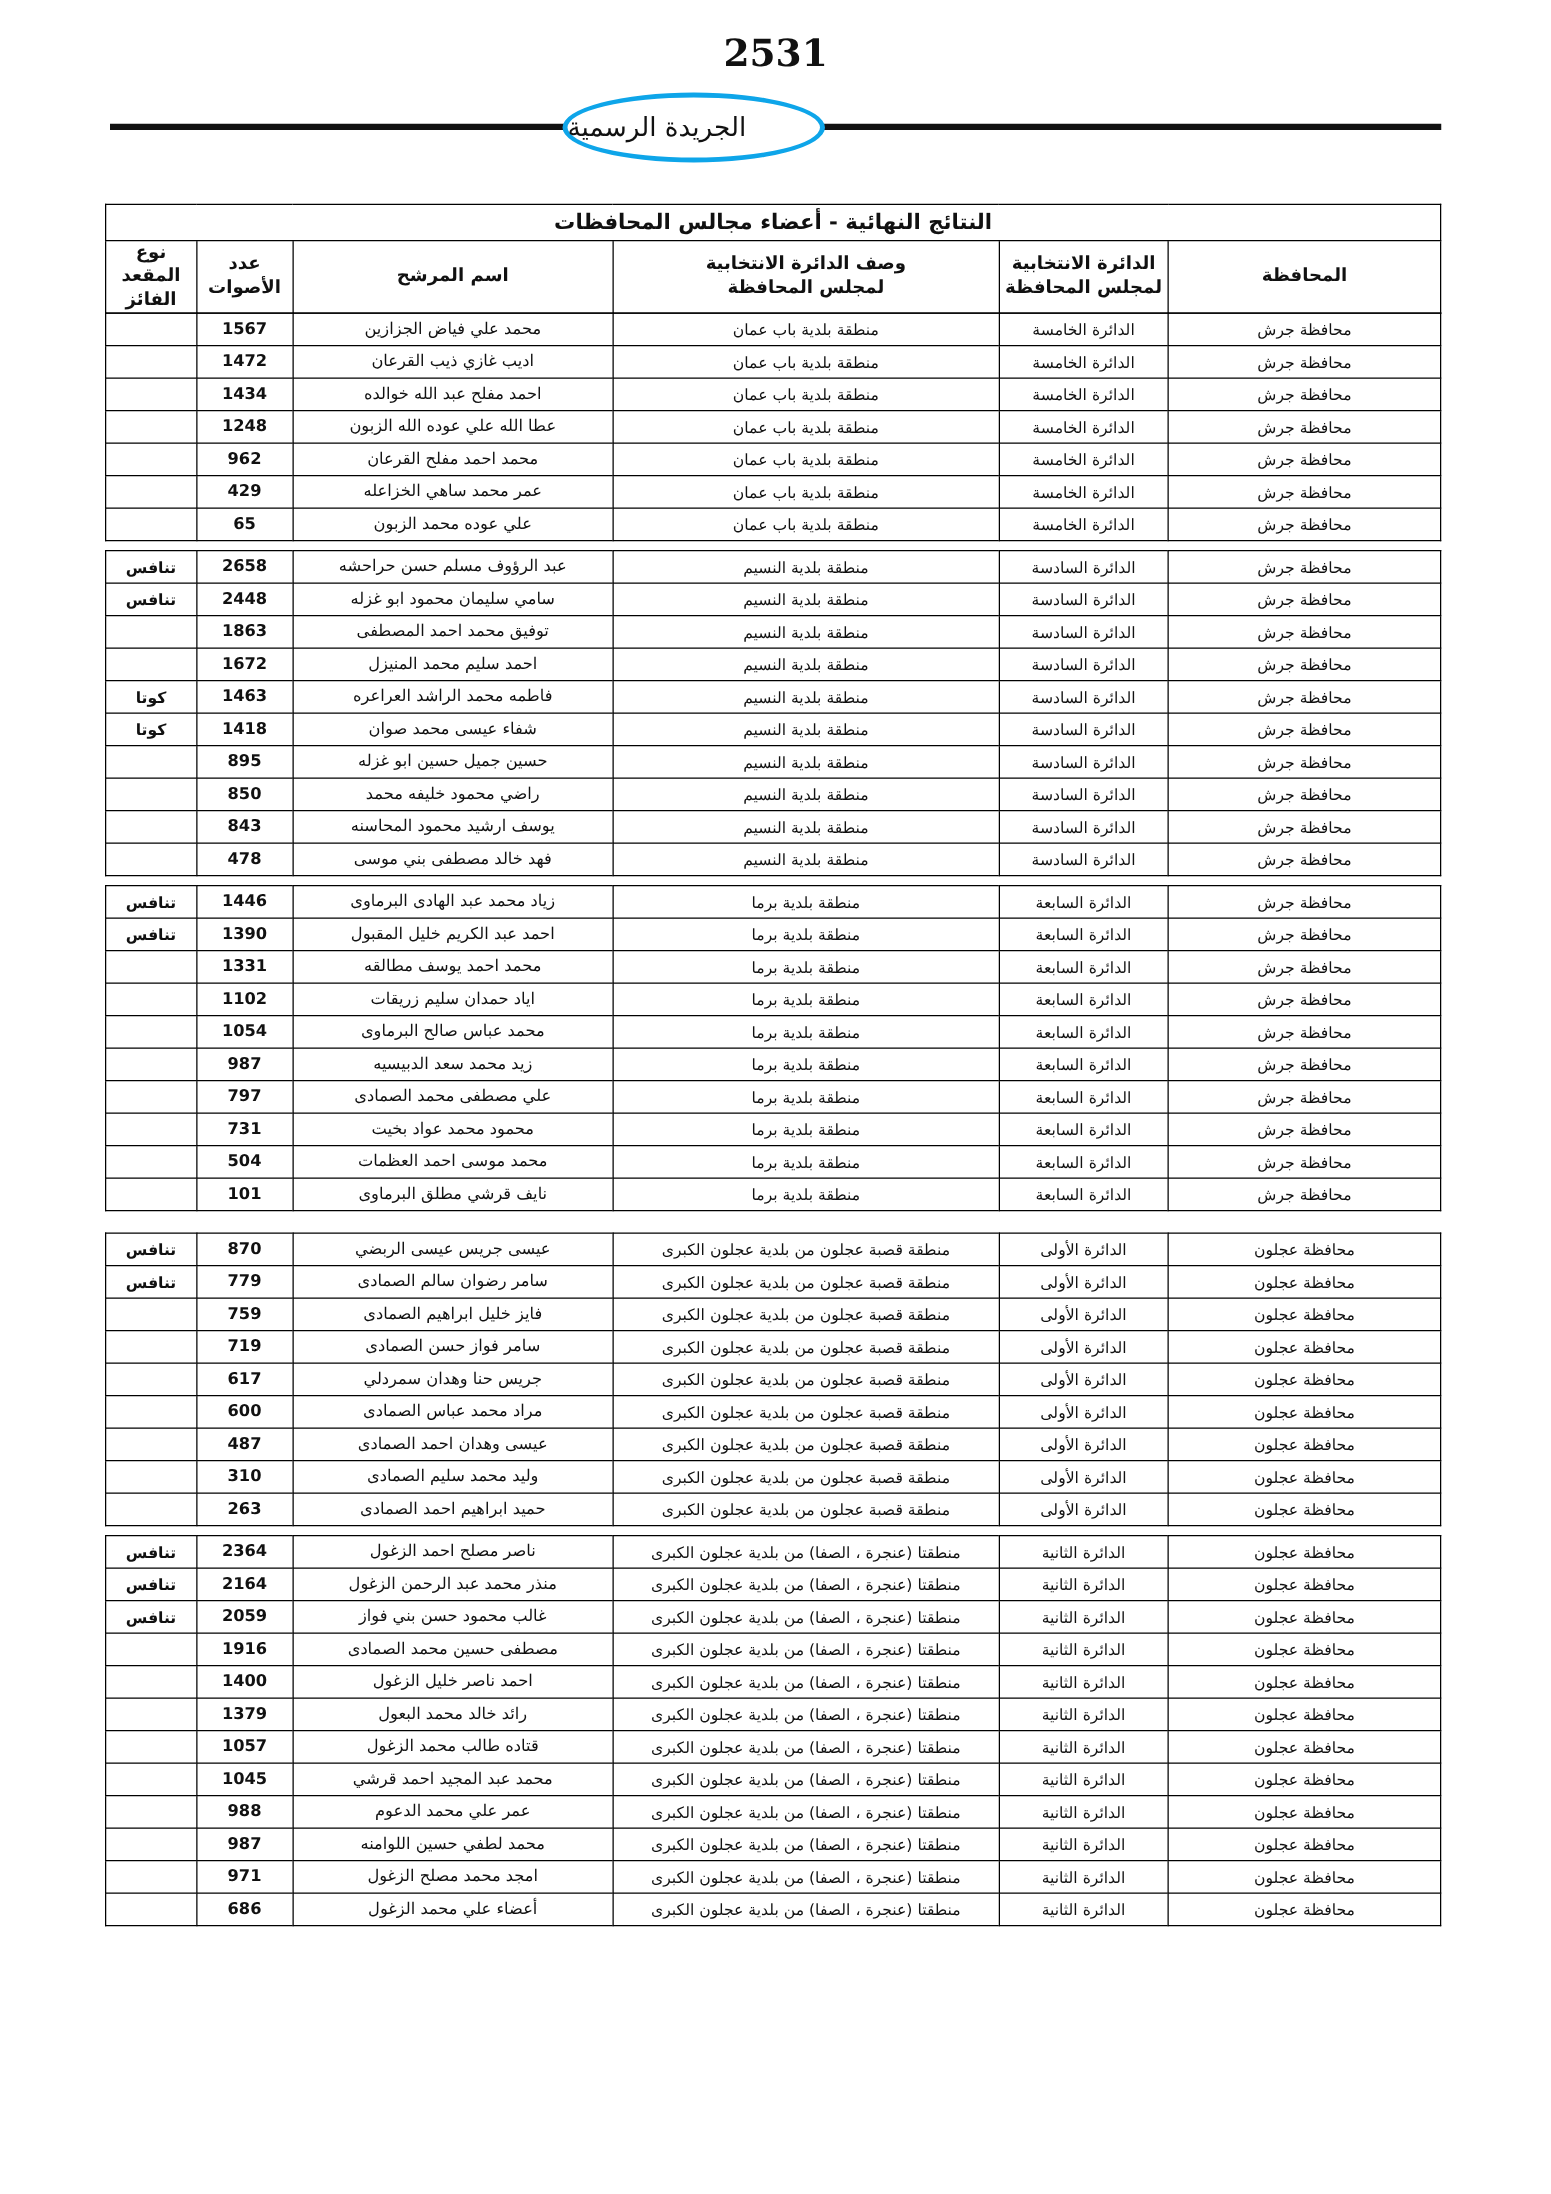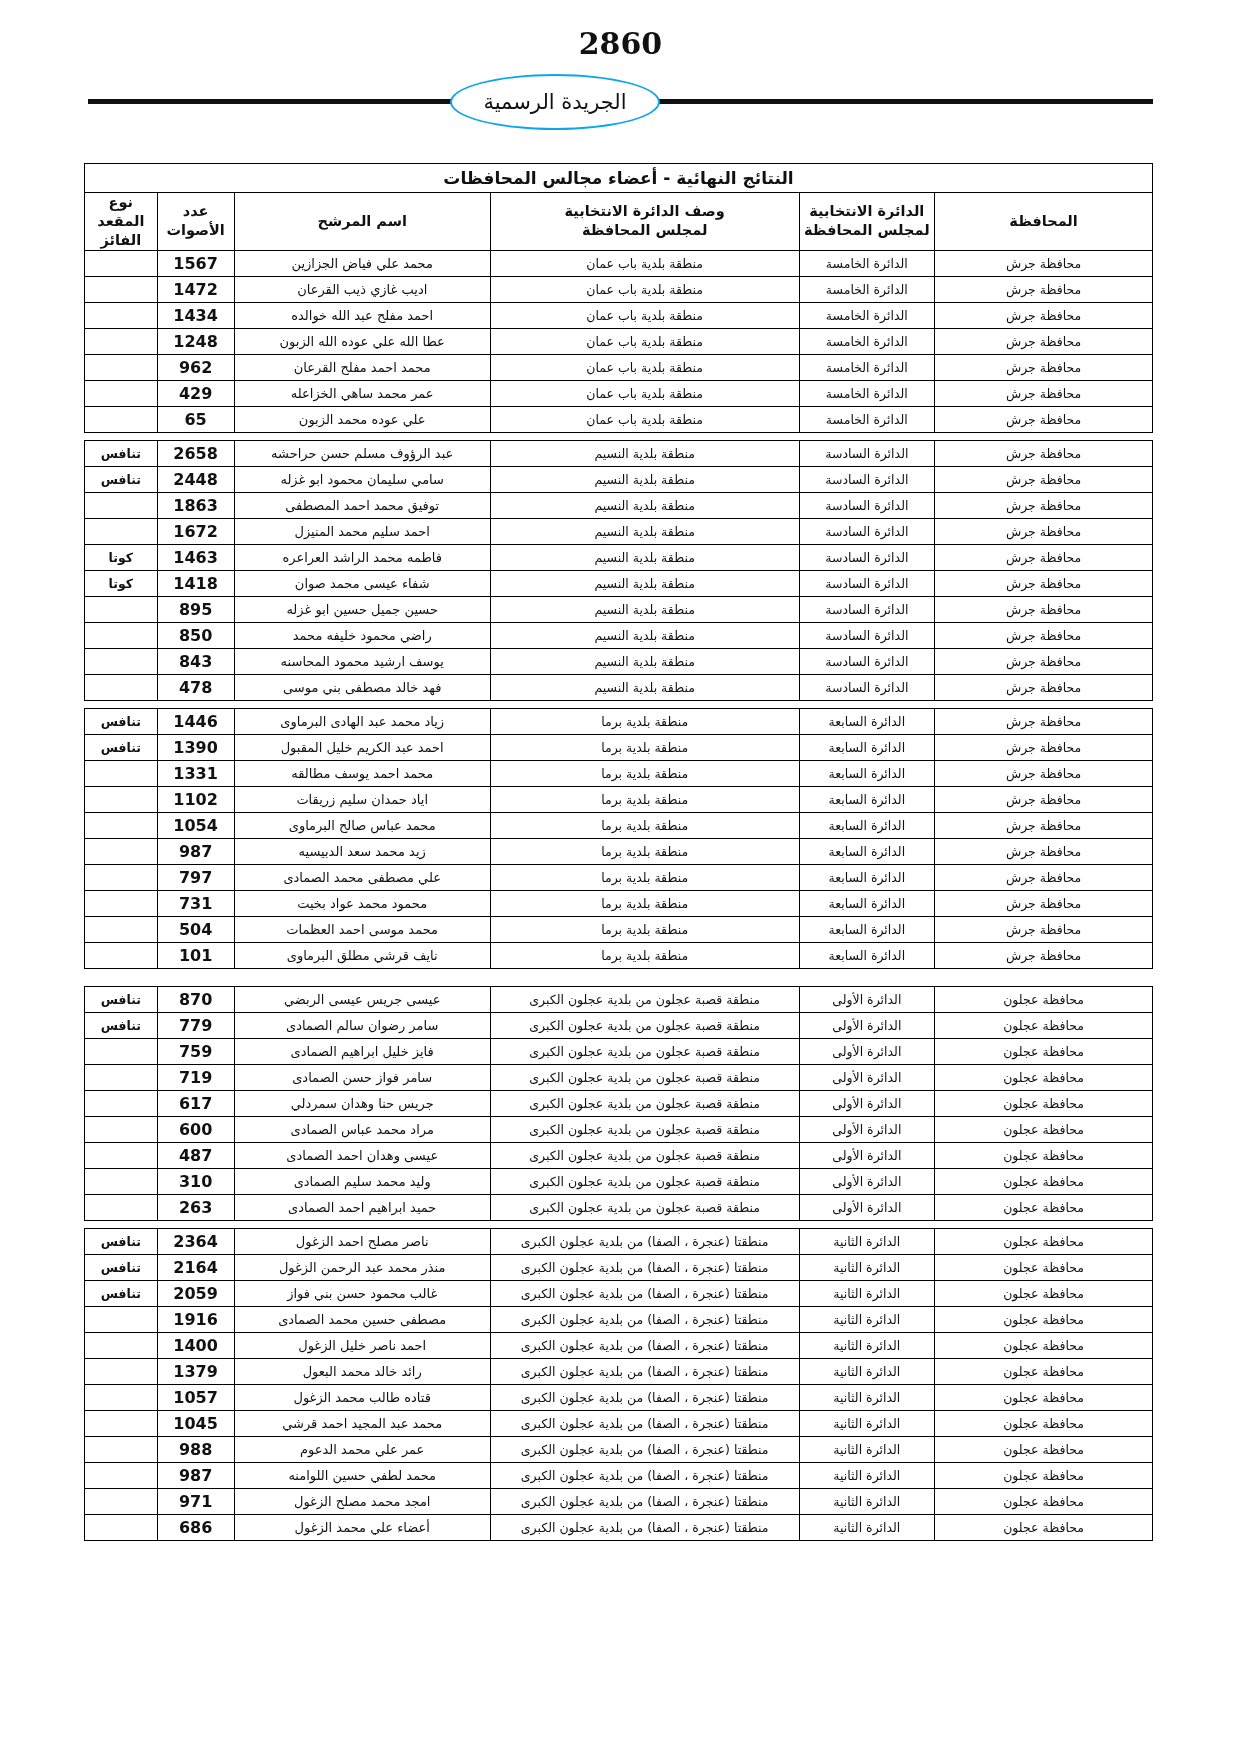--- a/index.html
+++ b/index.html
@@ -19,23 +19,23 @@
     direction:ltr;
   }
 
   .banner { position:relative; height:60px; margin-top:12px; }
   .banner-rule {
     position:absolute; left:88px; right:88px; top:26px; height:5px;
     background:#111;
   }
   .banner-oval {
     position:absolute; left:450px; top:1px; width:210px; height:56px;
-    border:2px solid #0ea5e9; border-radius:50%;
+    border:4px solid #0ea5e9; border-radius:50%;
     background:#fff;
-    display:flex; align-items:center; justify-content:center;
+    display:flex; align-items:center; justify-content:flex-end;
     font-size:21px;
     z-index:2;
   }
 
   .table-wrap { margin:30px 88px 0 84px; }
 
   table.grid {
     width:100%; border-collapse:collapse; table-layout:fixed; direction:rtl;
   }
   .grid td, .grid th {
@@ -56,29 +56,29 @@
     white-space:pre-line; line-height:1.3;
   }
 
   table.group-table { margin-top:7px; }
   table.group-table.gap-none  { margin-top:-1px; }
   table.group-table.gap-large { margin-top:17px; }
 
   .group-table td { height:26px; font-size:12.5px; white-space:nowrap; }
   td.cell-gov, td.cell-district, td.cell-desc { font-weight:normal; }
   td.cell-candidate { font-weight:normal; font-size:13px; }
-  td.cell-votes { font-weight:bold; font-size:16px; direction:ltr; }
+  td.cell-votes { font-weight:bold; font-size:13px; direction:ltr; }
   td.cell-seat { font-weight:bold; font-size:12.5px; }
 </style>
 </head>
 <body>
 
 <div class="sheet">
 
-  <div class="page-number">2860</div>
+  <div class="page-number">2531</div>
 
   <div class="banner">
     <div class="banner-rule"></div>
     <div class="banner-oval">
       <span>الجريدة الرسمية</span>
     </div>
   </div>
 
   <div class="table-wrap">
 

